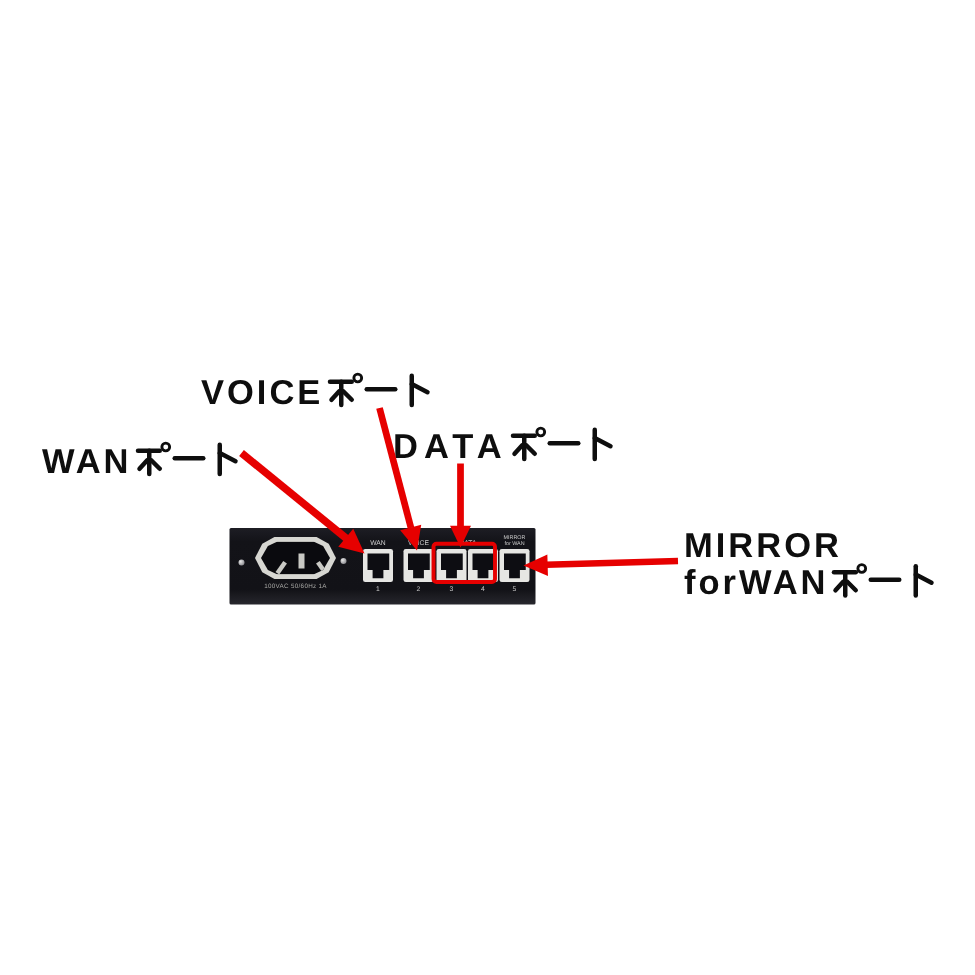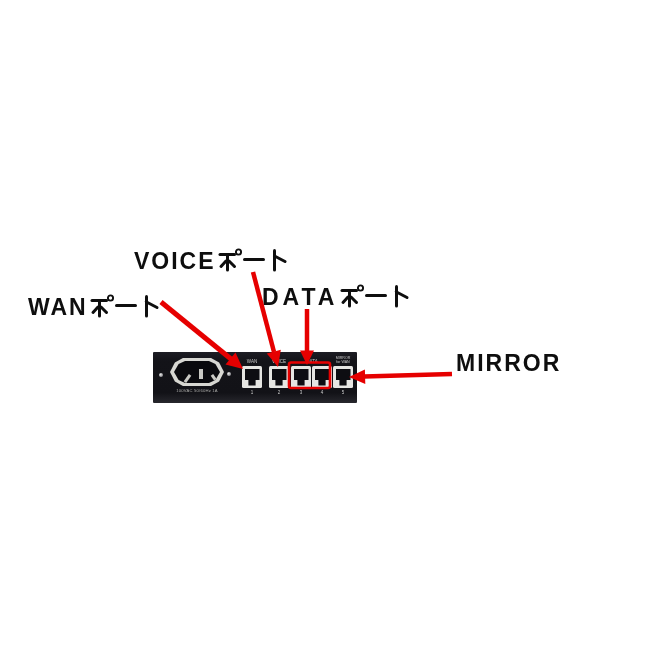--- a/index.html
+++ b/index.html
@@ -110,20 +110,30 @@
         <path class="s3" d="M8 13 L3 18.5"></path>
         <path class="s3" d="M11 13 L16.5 18.5"></path>
         <path class="s3" d="M26.5 11.5 H45.5"></path>
         <path class="s3" d="M56.5 2.5 V22"></path>
         <path class="s3" d="M56.5 8 L67 13.5"></path>
       </svg>
   </div>
 
   <div class="callout" id="callout-mirror">
     <div>MIRROR</div>
+    <div><span class="latin">forWAN</span><svg class="kana" width="72" height="24" viewBox="0 0 72 24" aria-label="ポート">
+          <path class="s3" d="M2 6.5 H16.5"></path>
+          <circle class="s2" cx="20.5" cy="4" r="2.6"></circle>
+          <path class="s3" d="M9.5 6.5 V22"></path>
+          <path class="s3" d="M8 13 L3 18.5"></path>
+          <path class="s3" d="M11 13 L16.5 18.5"></path>
+          <path class="s3" d="M26.5 11.5 H45.5"></path>
+          <path class="s3" d="M56.5 2.5 V22"></path>
+          <path class="s3" d="M56.5 8 L67 13.5"></path>
+        </svg></div>
   </div>
 
   <div class="panel">
     <div class="inlet">
       <div class="inlet-hole">
         <div class="pin pin-center"></div>
         <div class="pin pin-left"></div>
         <div class="pin pin-right"></div>
       </div>
     </div>

